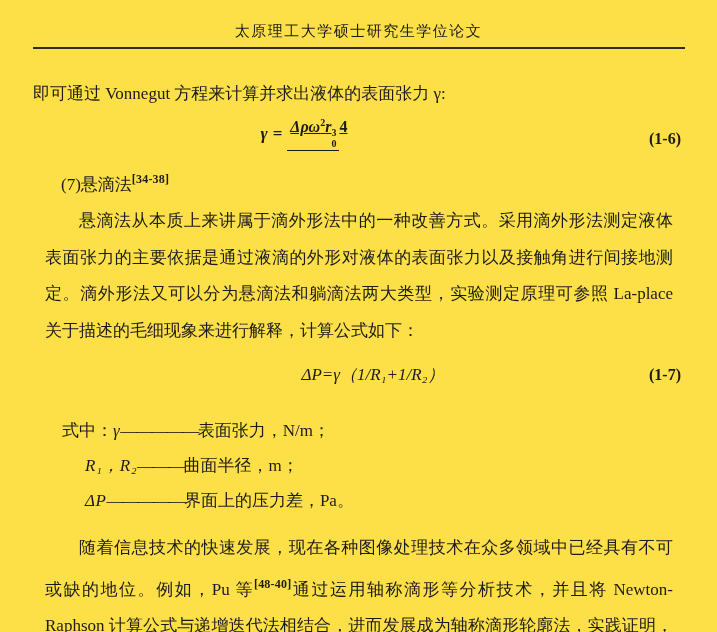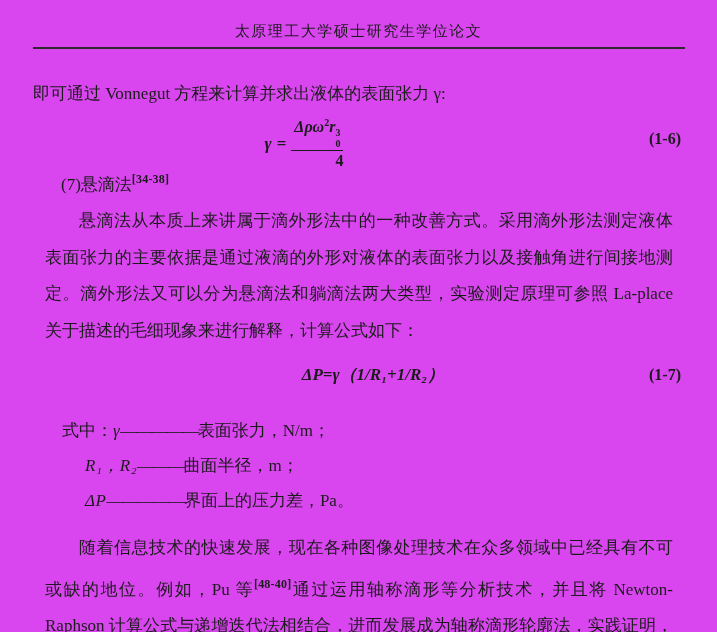--- a/index.html
+++ b/index.html
@@ -4,21 +4,21 @@
 <style>
   html,body{margin:0;padding:0;}
   body{
     font-family:"Liberation Serif","DejaVu Serif",serif;
     background:#e8e8e6;
   }
   .page{
     position:relative;
     width:717px;height:632px;
     margin:0 auto;
-    background:#d946ef;
+    background:#fde047;
     color:#1b1b1b;
     overflow:hidden;
     box-sizing:border-box;
   }
   
   .header{padding-top:20px;}
   .header-title{
     text-align:center;
     font-size:15px;
     letter-spacing:1.5px;
@@ -39,32 +39,32 @@
   }
   
   .eq-row{position:relative;text-align:center;}
   .eq-row.eq16{margin-top:8px;height:52px;}
   .eq-row.eq17{height:28px;line-height:28px;}
   .equation{
     display:inline-flex;align-items:center;
     font-weight:600;
   }
   .eq16 .equation{transform:translateX(-55px);margin-top:4px;}
-  .eq17 .equation{transform:translateX(14px);font-weight:700;}
+  .eq17 .equation{transform:translateX(14px);font-weight:400;}
   .eq-label{
     position:absolute;right:4px;top:50%;
     transform:translateY(-50%);
     font-size:16px;font-weight:700;
   }
   .v{font-style:italic;}
   .eq-op{padding:0 5px;}
   .frac{
-    display:inline-flex;flex-direction:column;
-    text-align:right;vertical-align:middle;
-    font-size:16px;line-height:1.15;
+    display:inline-flex;flex-direction:row;
+    text-align:center;vertical-align:middle;
+    font-size:16px;line-height:1.15;text-decoration:underline;
   }
   .frac .num{border-bottom:1.6px solid #1b1b1b;padding:0 3px 1px;}
   .frac .den{padding-top:1px;}
   sup.exp{font-size:10px;font-weight:600;}
   .supsub{
     display:inline-flex;flex-direction:column;align-items:flex-start;
     font-size:10px;line-height:1.05;
     vertical-align:-4px;font-style:normal;font-weight:600;
   }
   .math{font-style:italic;}

